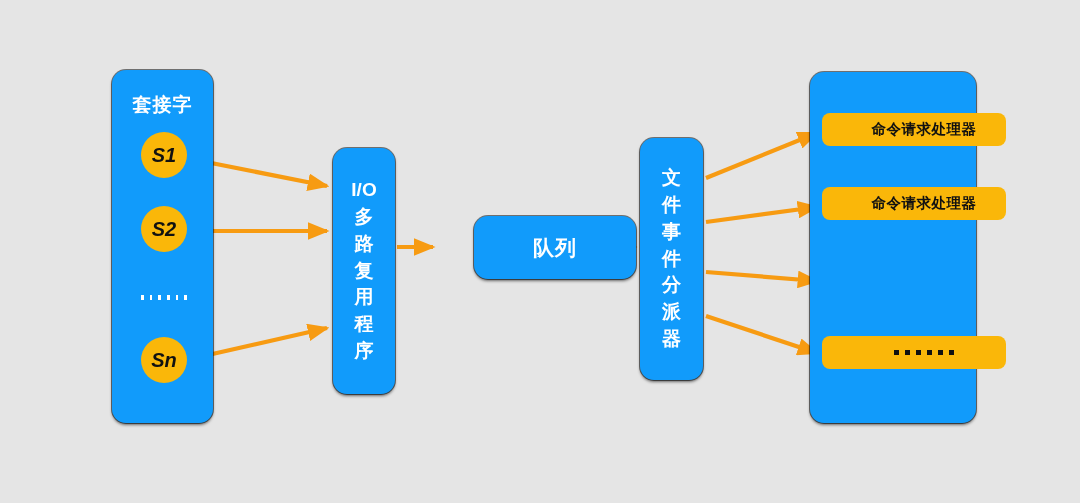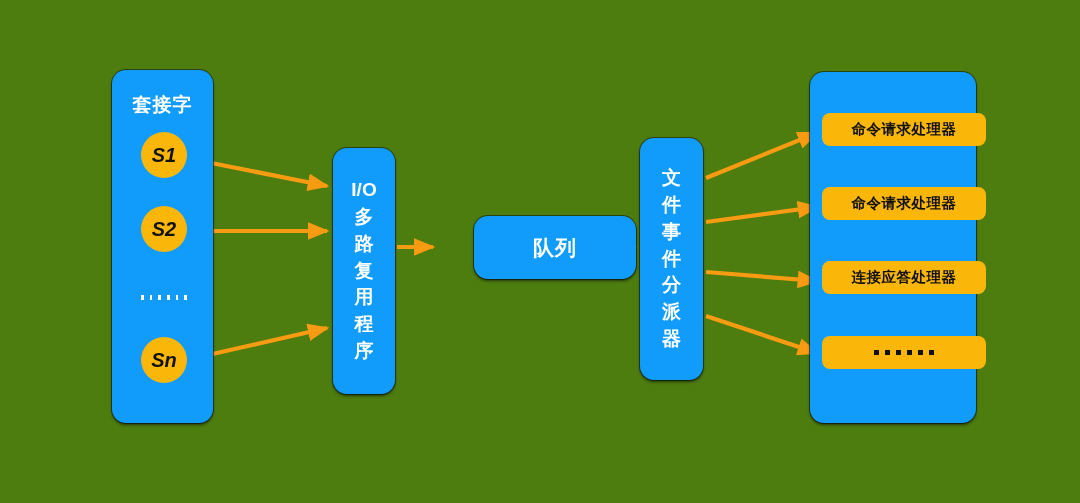--- a/index.html
+++ b/index.html
@@ -4,21 +4,21 @@
 <style>
   html, body {
     margin: 0;
     padding: 0;
     background: #ffffff;
   }
   #canvas {
     position: relative;
     width: 1080px;
     height: 503px;
-    background: #4d7c0f;
+    background: #e5e5e5;
     font-family: "Liberation Sans", "DejaVu Sans", sans-serif;
     overflow: hidden;
   }
 
   
   .blue-box {
     position: absolute;
     background: #119BFB;
     border-radius: 14px;
     box-shadow: 0 2px 3px rgba(0,0,0,0.55), 0 0 0 1px rgba(20,20,20,0.55);
@@ -140,20 +140,21 @@
     height: 33px;
     background: #FAB709;
     border-radius: 8px;
     display: flex;
     align-items: center;
     justify-content: center;
     color: #111111;
     font-size: 14.5px;
     font-weight: bold;
     letter-spacing: 0.5px;
+    padding-left: 20px;
   }
   #handler-0 { top: 113px; }
   #handler-1 { top: 187px; }
   #handler-2 { top: 261px; }
   #handler-3 { top: 336px; }
   .handler-pill .ellipsis-dots span { background: #111111; }
 
   #arrow-layer {
     position: absolute;
     left: 0;
@@ -234,23 +235,20 @@
   </div>
 
   <div class="blue-box" id="handler-panel"></div>
 
   <div class="handler-pill" id="handler-0">
     <span>命令请求处理器</span>
   </div>
   <div class="handler-pill" id="handler-1">
     <span>命令请求处理器</span>
   </div>
-  <div class="handler-pill" id="handler-2">
-    <span>连接应答处理器</span>
-  </div>
   <div class="handler-pill" id="handler-3">
     <span class="ellipsis-dots" style="position:relative;">
       <span></span>
         <span></span>
         <span></span>
         <span></span>
         <span></span>
         <span></span>
     </span>
   </div>

